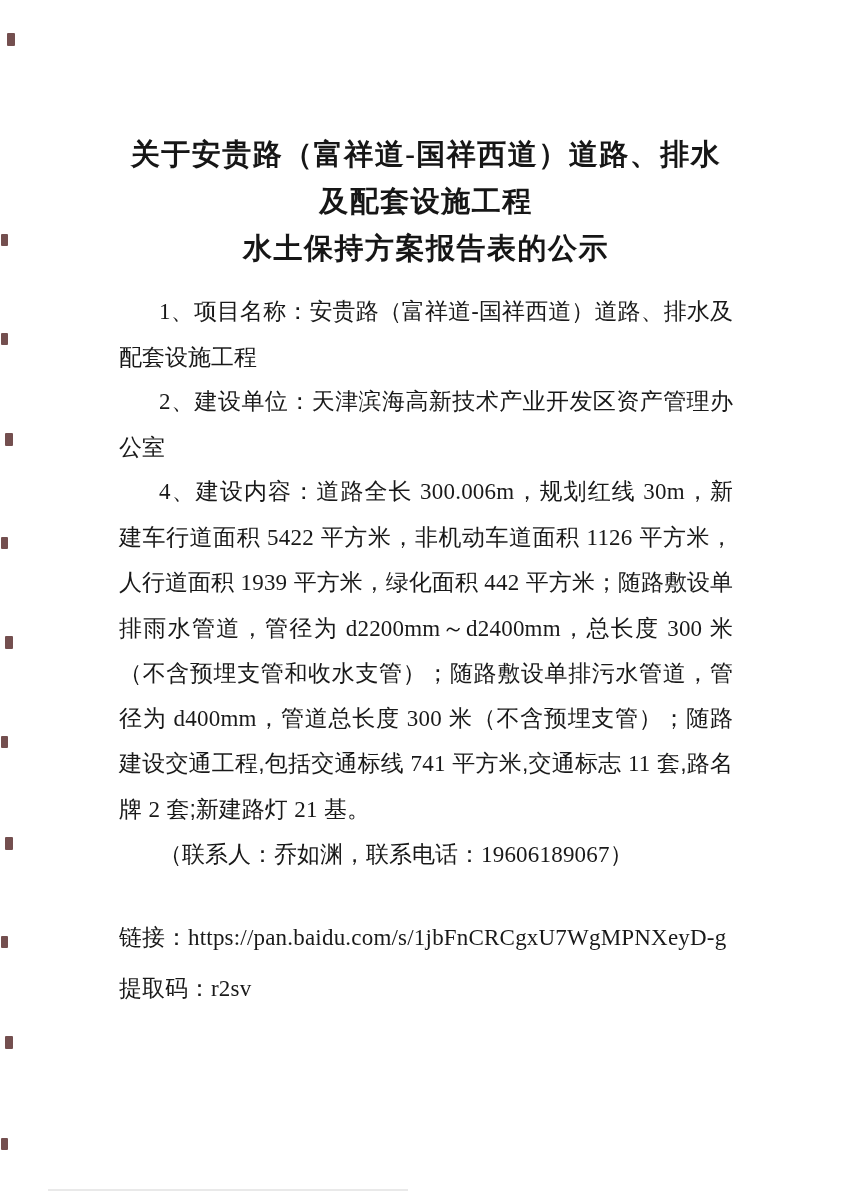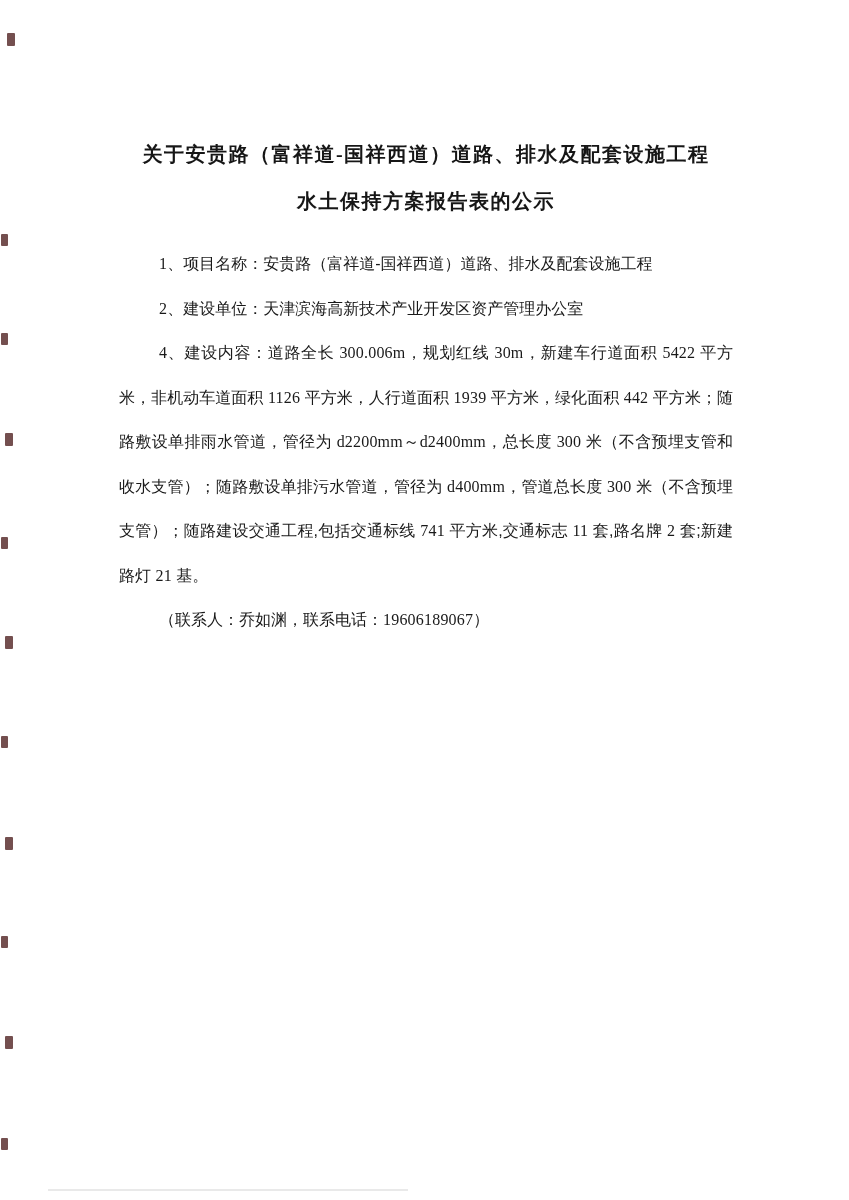--- a/index.html
+++ b/index.html
@@ -16,33 +16,33 @@
     left:119px; top:131px;
     width:614px;
     color:#1d1d1d;
   }
 
   
   .doc-title {
     text-align:center;
     font-family:"Liberation Serif", serif;
     font-weight:bold;
-    font-size:20px;
+    font-size:29px;
     color:#161616;
   }
   .title-line {
     display:block;
     line-height:47px;
     letter-spacing:1.5px;
   }
 
   .doc-body { margin-top:17px; }
 
   .para {
-    font-size:16px;
+    font-size:23px;
     line-height:44.5px;
     text-align:justify;
     color:#191919;
   }
   .indent { text-indent:40px; }
 
   
   .latin { font-family:"Liberation Serif", serif; letter-spacing:0.2px; }
 
   .doc-links { margin-top:34px; }
@@ -73,20 +73,24 @@
     <span class="title-line">水土保持方案报告表的公示</span>
   </div>
 
   <div class="doc-body">
     <p class="para indent"><span class="latin">1</span>、项目名称：安贵路（富祥道-国祥西道）道路、排水及配套设施工程</p>
     <p class="para indent"><span class="latin">2</span>、建设单位：天津滨海高新技术产业开发区资产管理办公室</p>
     <p class="para indent"><span class="latin">4</span>、建设内容：道路全长 <span class="latin">300.006m</span>，规划红线 <span class="latin">30m</span>，新建车行道面积 <span class="latin">5422</span> 平方米，非机动车道面积 <span class="latin">1126</span> 平方米，人行道面积 <span class="latin">1939</span> 平方米，绿化面积 <span class="latin">442</span> 平方米；随路敷设单排雨水管道，管径为 <span class="latin">d2200mm</span>～<span class="latin">d2400mm</span>，总长度 <span class="latin">300</span> 米（不含预埋支管和收水支管）；随路敷设单排污水管道，管径为 <span class="latin">d400mm</span>，管道总长度 <span class="latin">300</span> 米（不含预埋支管）；随路建设交通工程,包括交通标线 <span class="latin">741</span> 平方米,交通标志 <span class="latin">11</span> 套,路名牌 <span class="latin">2</span> 套;新建路灯 <span class="latin">21</span> 基。</p>
     <p class="para indent">（联系人：乔如渊，联系电话：<span class="latin">19606189067</span>）</p>
   </div>
 
+  <div class="doc-links">
+    <p class="para link-line"><span>链接：</span><a href="#" class="latin plain-link">https://pan.baidu.com/s/1jbFnCRCgxU7WgMPNXeyD-g</a></p>
+    <p class="para link-line"><span>提取码：</span><span class="latin">r2sv</span></p>
+  </div>
 
 </div>
 
 <div>
   <div class="artifact" style="left:7px;top:33px;width:8px;height:13px;"></div>
   <div class="artifact" style="left:1px;top:234px;width:7px;height:12px;"></div>
   <div class="artifact" style="left:1px;top:333px;width:7px;height:12px;"></div>
   <div class="artifact" style="left:5px;top:433px;width:8px;height:13px;"></div>
   <div class="artifact" style="left:1px;top:537px;width:7px;height:12px;"></div>
   <div class="artifact" style="left:5px;top:636px;width:8px;height:13px;"></div>

